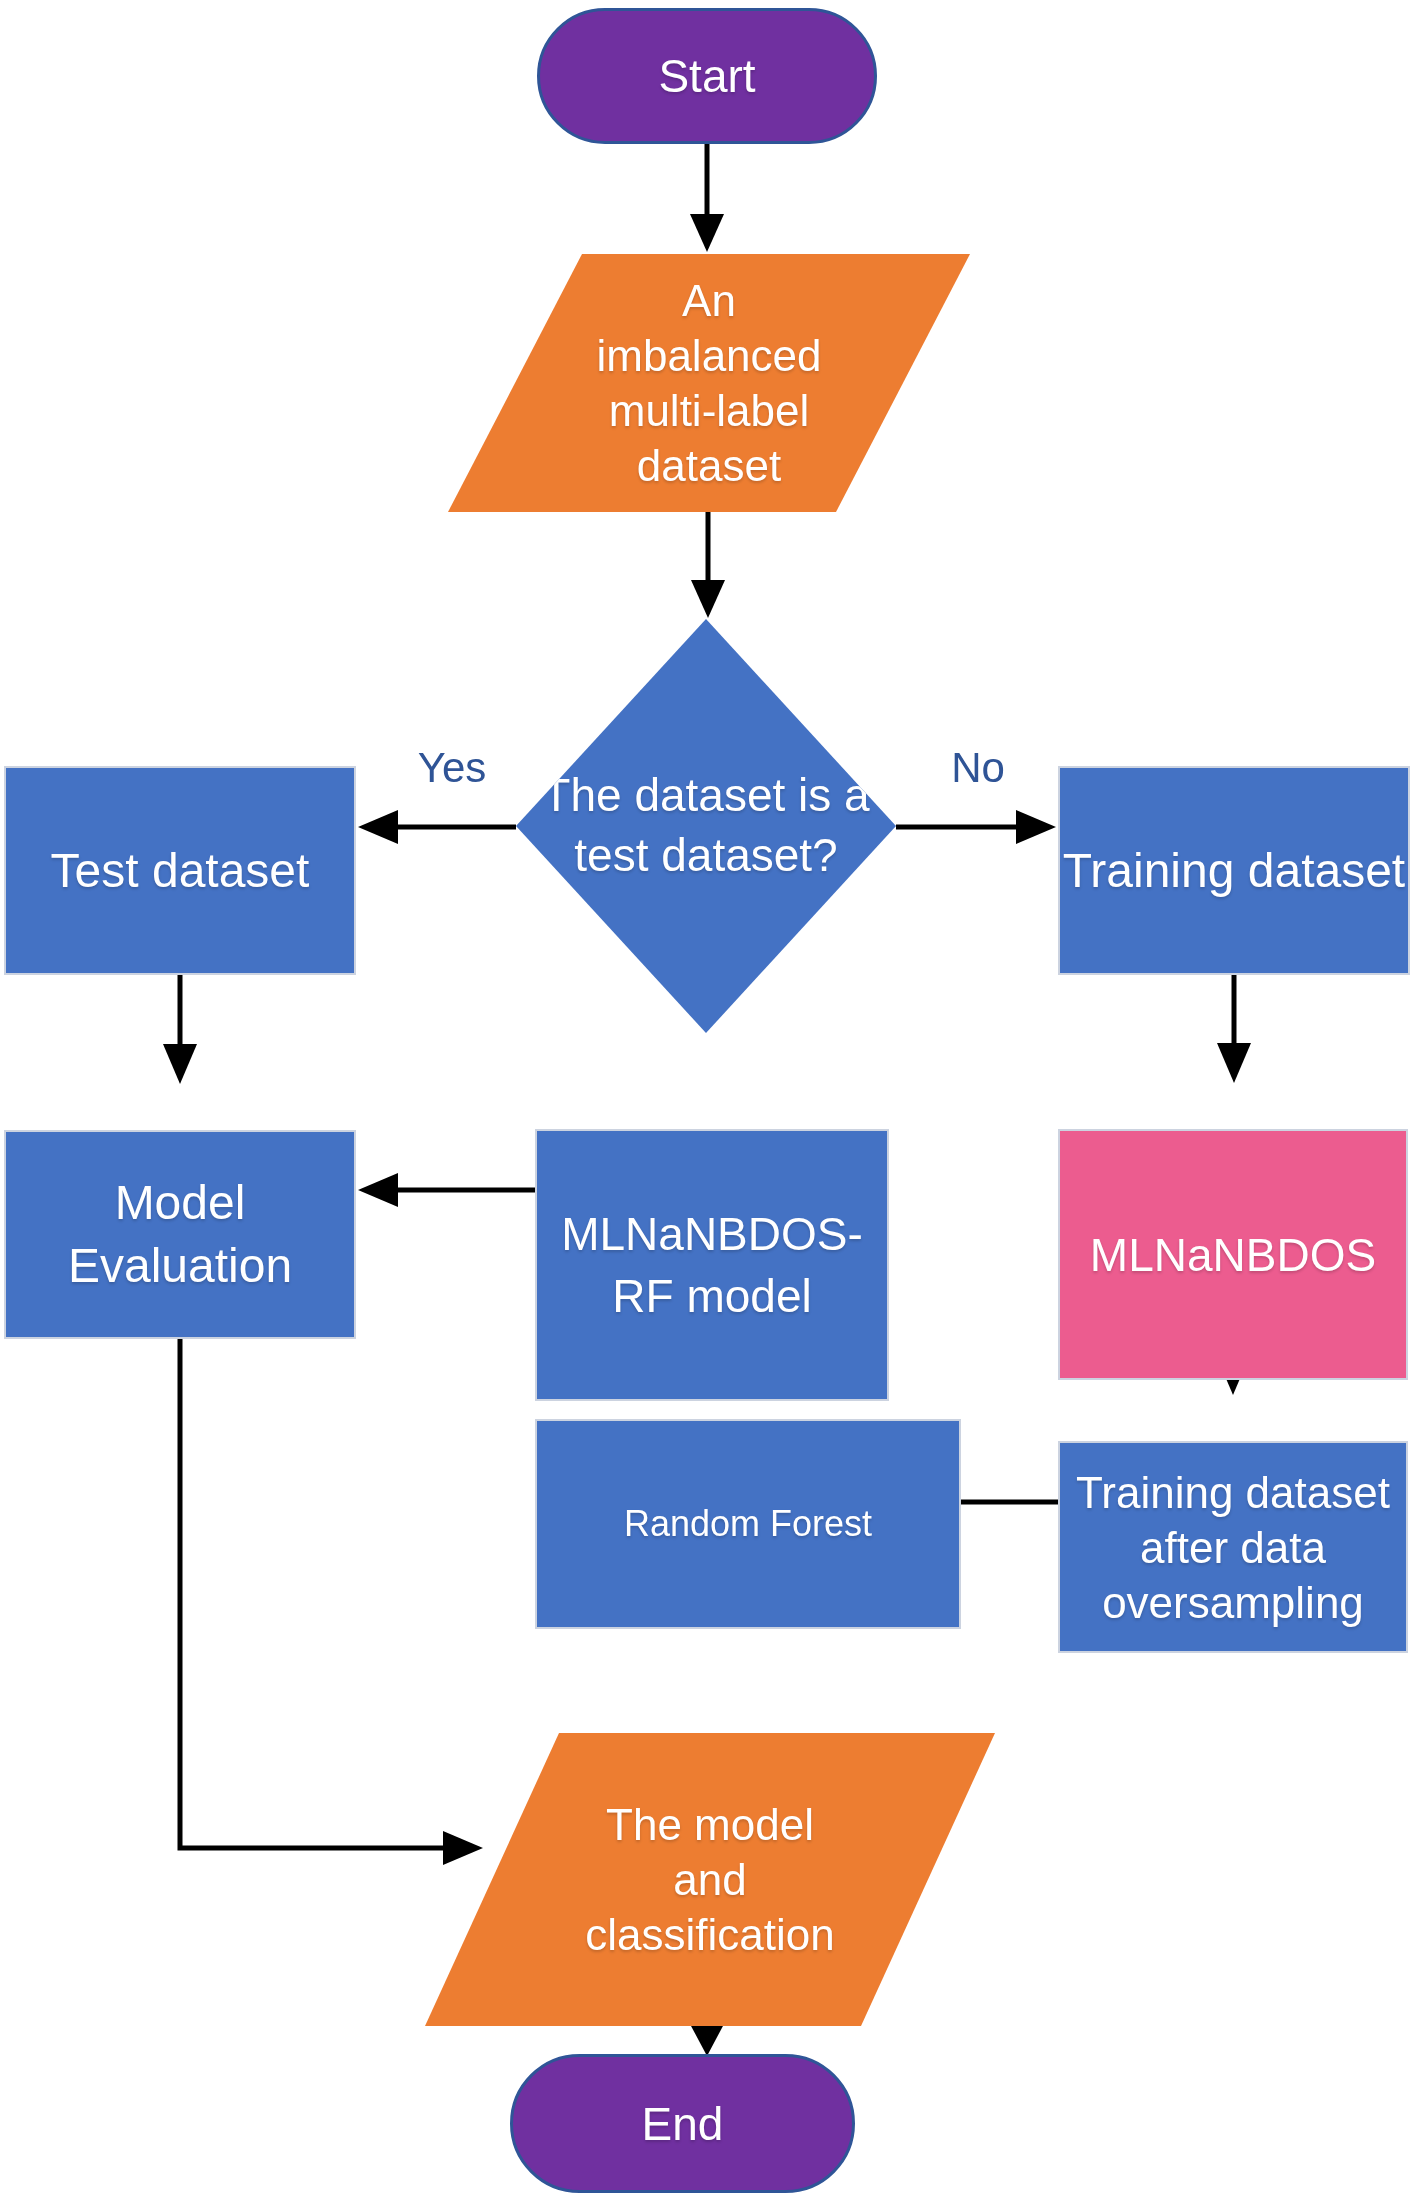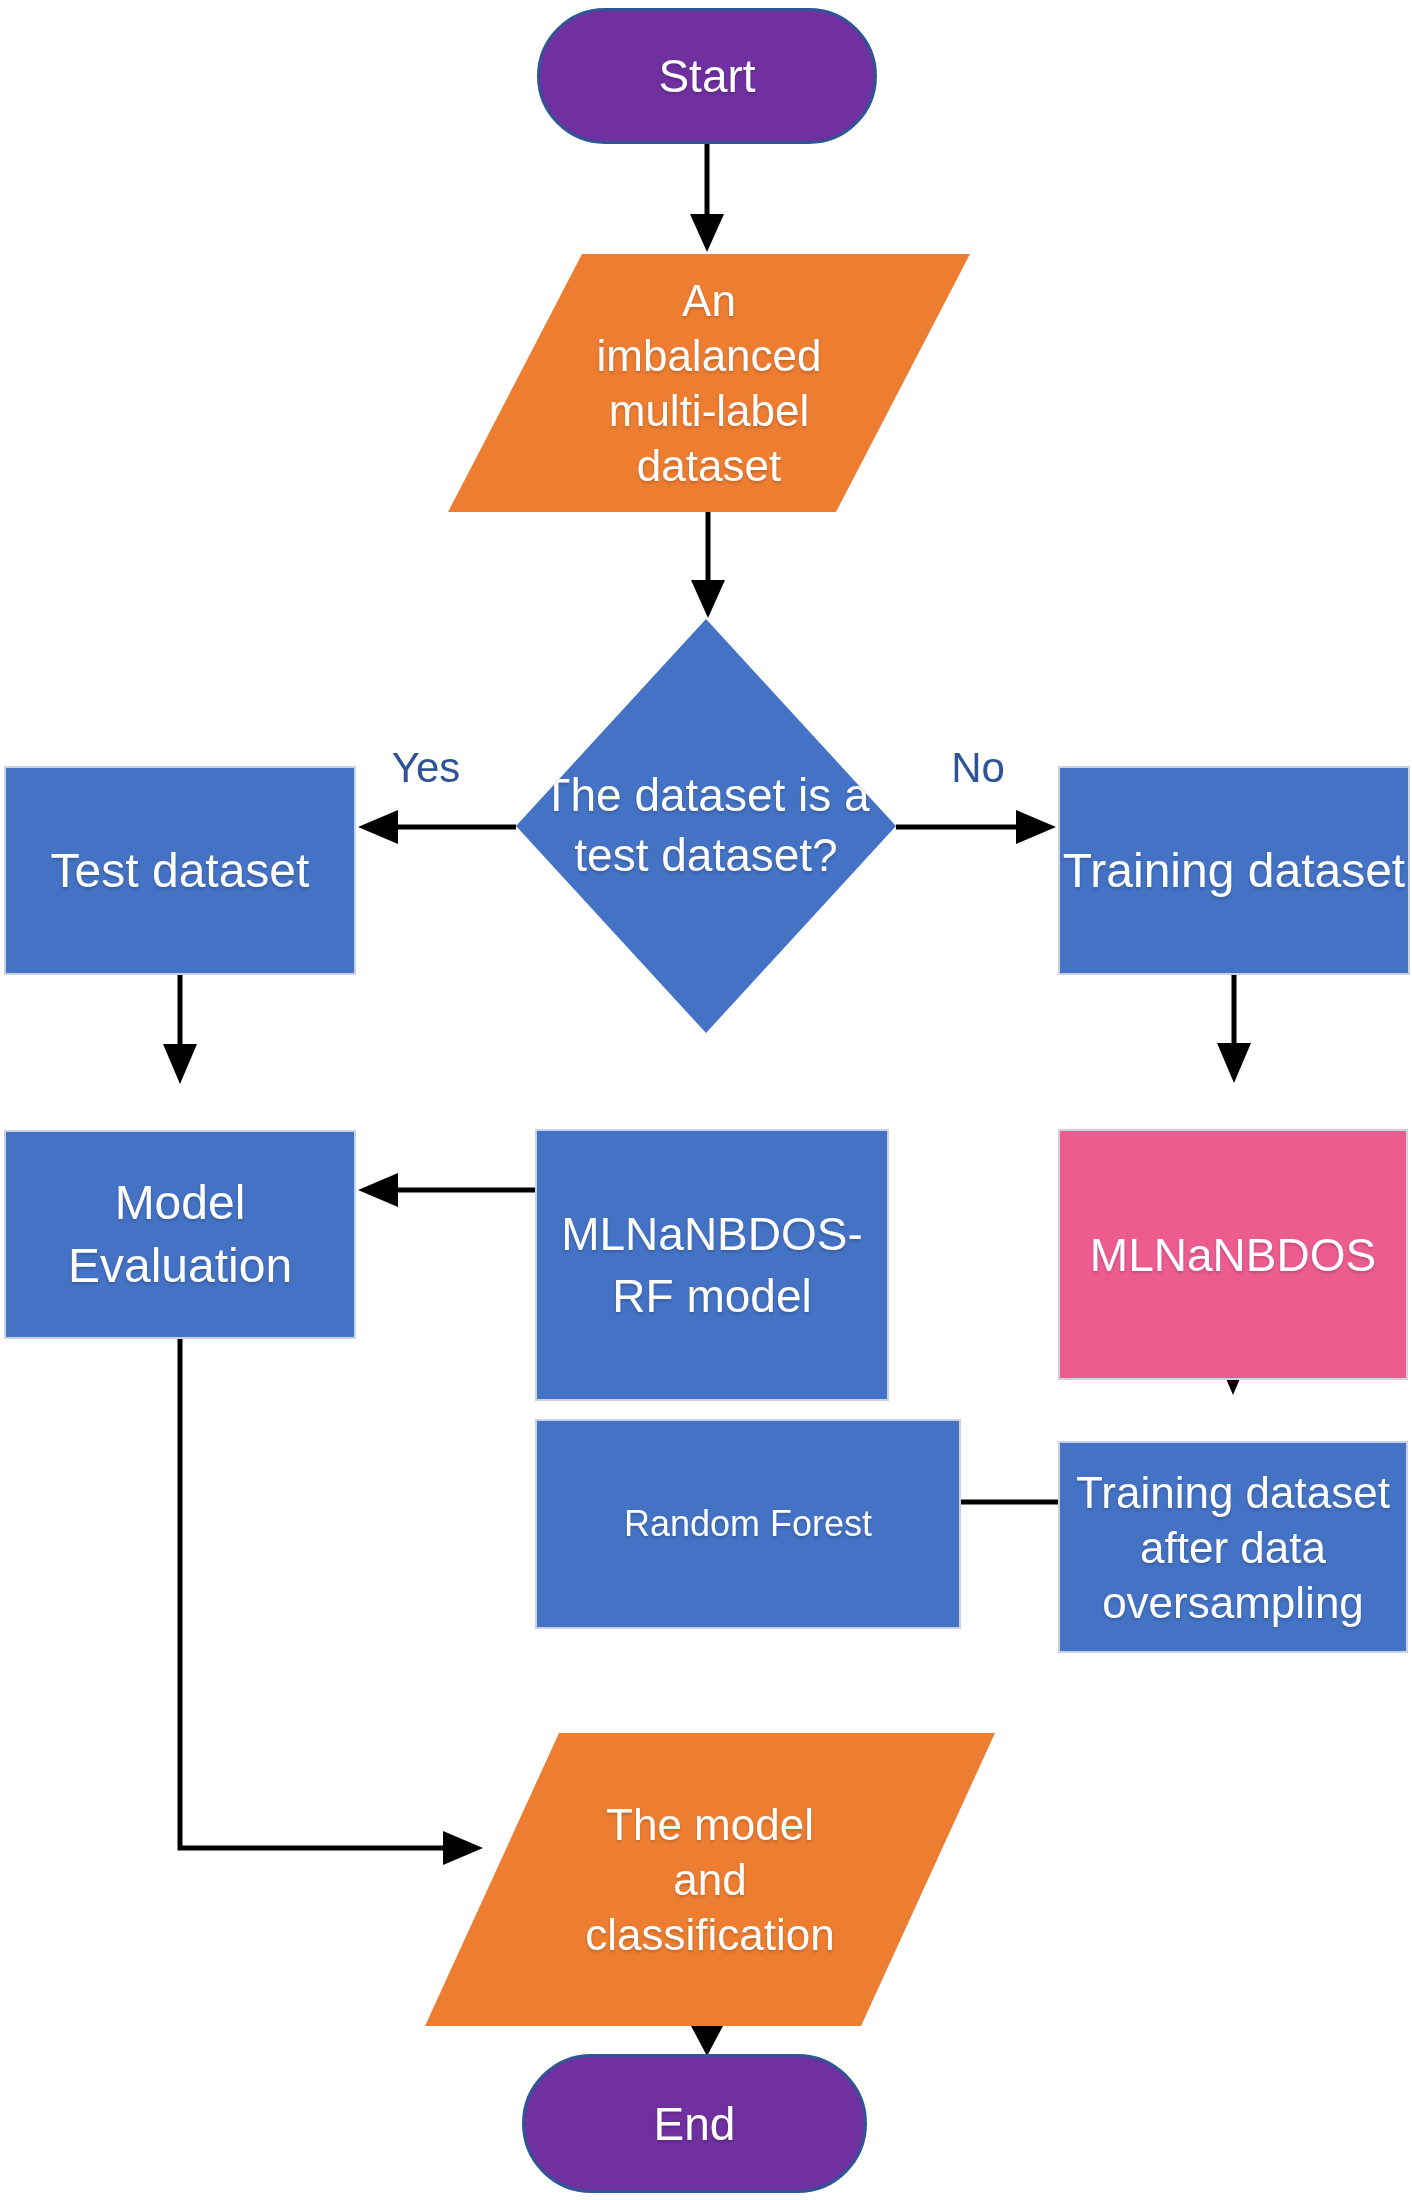--- a/index.html
+++ b/index.html
@@ -48,34 +48,34 @@
     width:140px;height:60px;
     display:flex;align-items:center;justify-content:center;
     text-shadow:none;
   }
   svg.arrows{position:absolute;left:0;top:0;pointer-events:none;}
   svg.arrows line, svg.arrows path{stroke:var(--color-arrow,#000);stroke-width:5;fill:none;}
   svg.arrows polygon{fill:var(--color-arrow,#000);stroke:none;}
 
   
   #start-pill   {left:537px;top:8px;   width:340px;height:136px;}
-  #end-pill     {left:522px;top:2054px;width:345px;height:139px;}
+  #end-pill     {left:510px;top:2054px;width:345px;height:139px;}
   #para-input   {left:448px;top:254px; width:522px;height:258px;
                  clip-path:polygon(134px 0,522px 0,388px 100%,0 100%);}
   #para-output  {left:425px;top:1733px;width:570px;height:293px;
                  clip-path:polygon(134px 0,570px 0,436px 100%,0 100%);}
   #decision     {left:516px;top:619px; width:380px;height:414px;}
   #test-box     {left:4px;   top:722px; width:352px;height:209px;font-size:48px;}
   #training-box {left:1058px;top:722px; width:352px;height:209px;font-size:48px;}
   #modeleval-box{left:4px;   top:1086px;width:352px;height:209px;font-size:48px;line-height:1.3;}
   #mlrf-box     {left:535px; top:1085px;width:354px;height:272px;font-size:46px;line-height:1.35;}
   #pink-box     {left:1058px;top:1085px;width:350px;height:251px;font-size:46px;}
   #rf-box       {left:535px; top:1375px;width:426px;height:210px;font-size:36px;line-height:1.35;}
   #oversamp-box {left:1058px;top:1397px;width:350px;height:212px;font-size:44px;line-height:1.25;}
-  #label-yes    {left:356px;top:738px;}
+  #label-yes    {left:382px;top:738px;}
   #label-no     {left:908px;top:738px;}
 </style>
 </head>
 <body>
 
 <div class="stage">
 
   <svg class="arrows" width="1412" height="2200" viewBox="0 0 1412 2200" aria-hidden="true">
     <g>
       <line x1="707" y1="144" x2="707" y2="216"></line>

